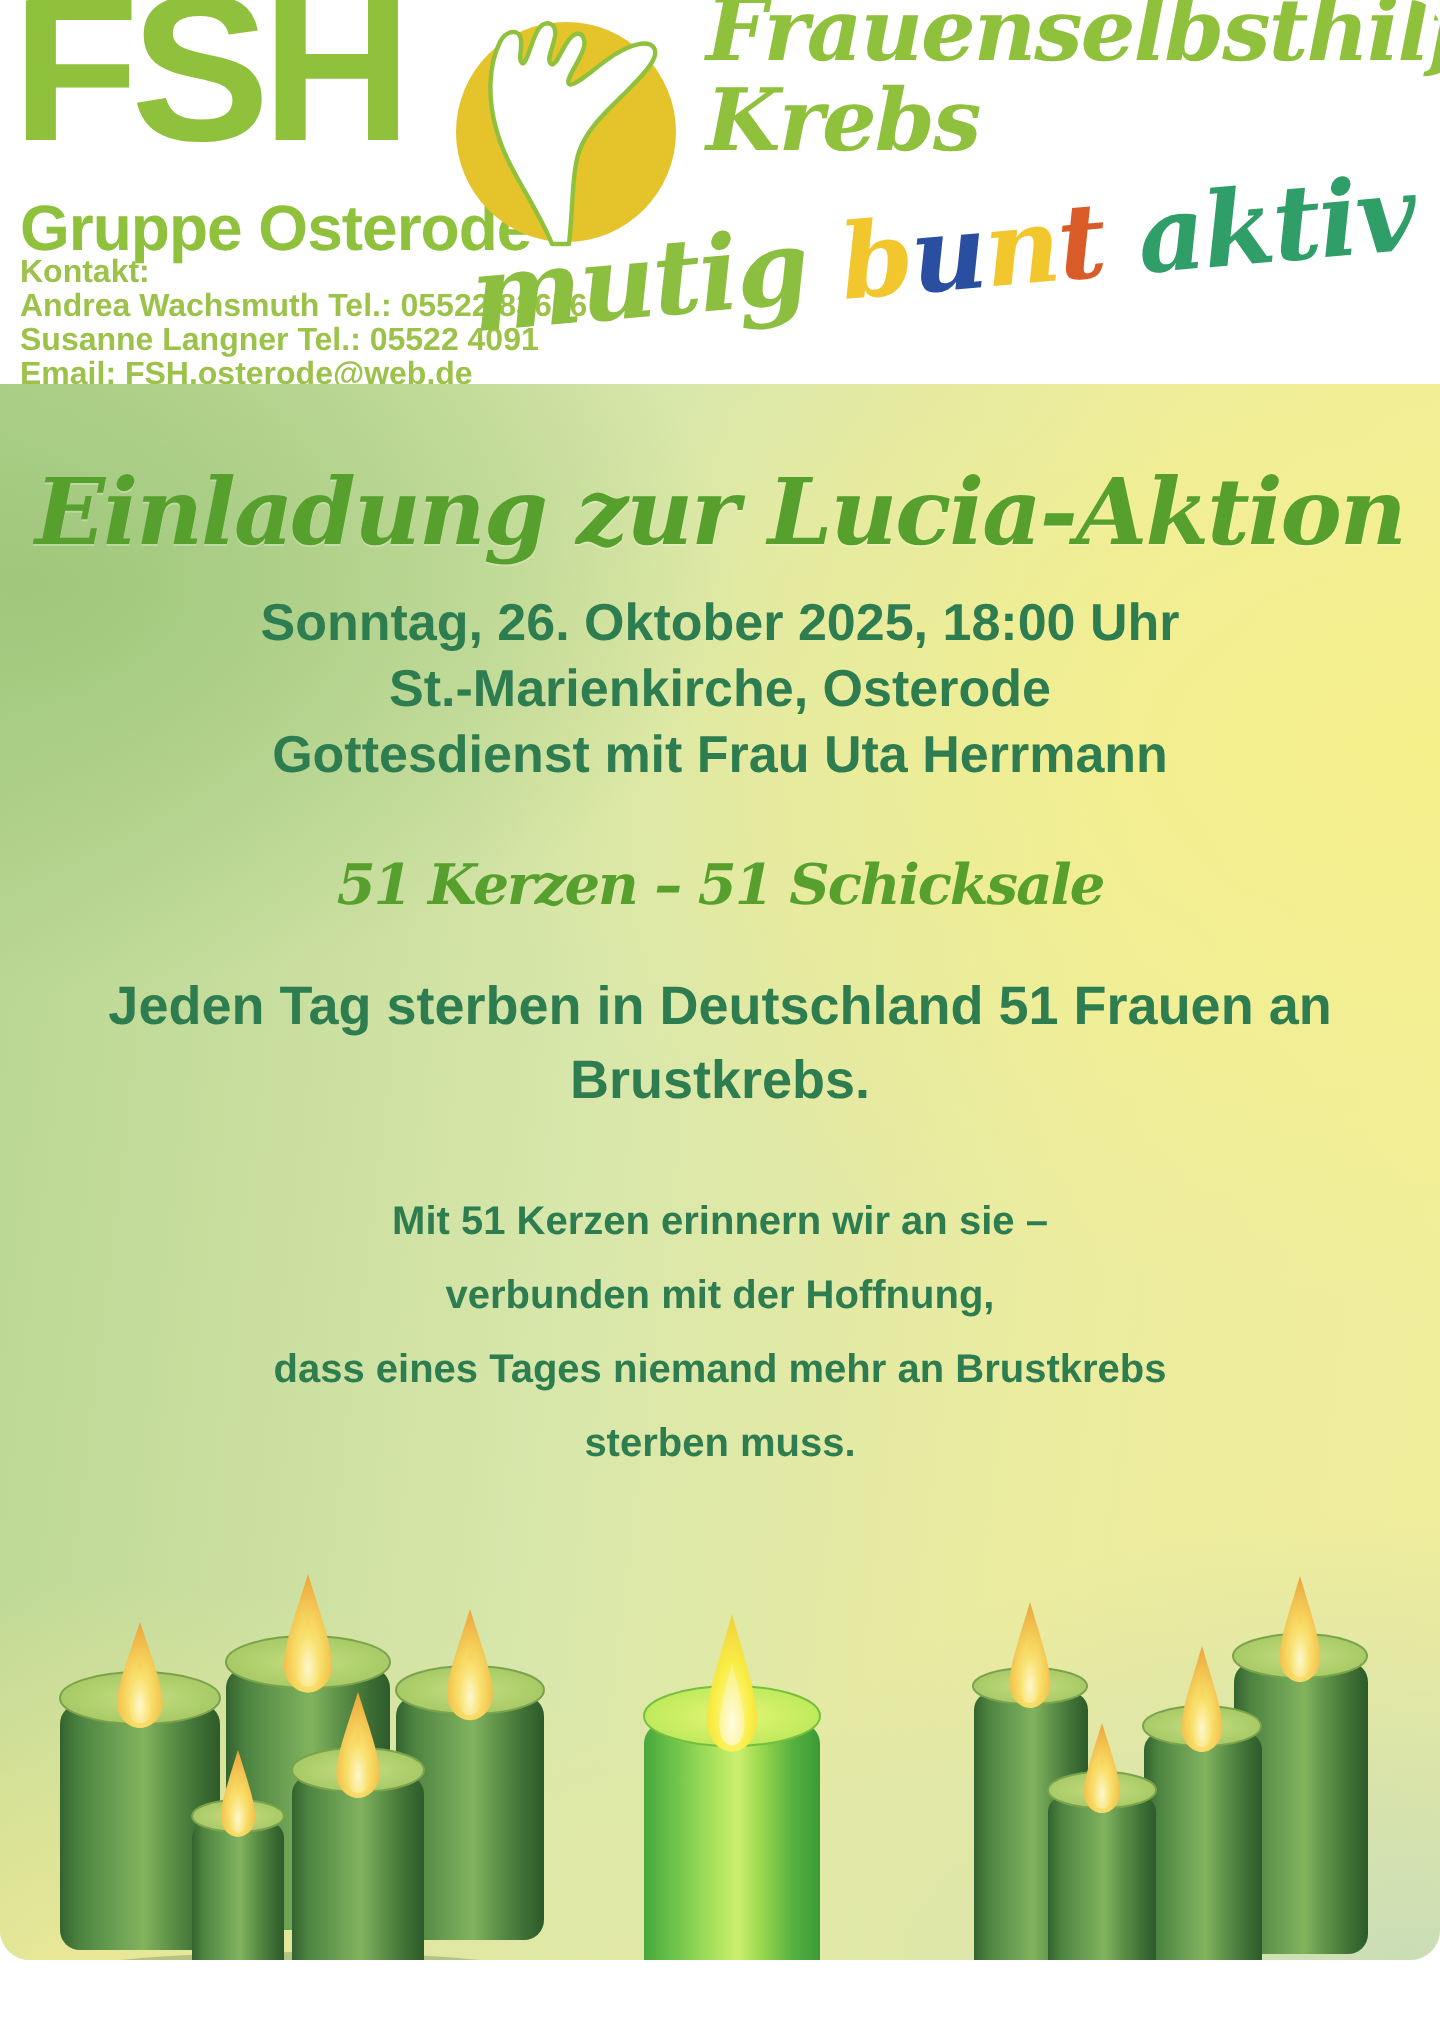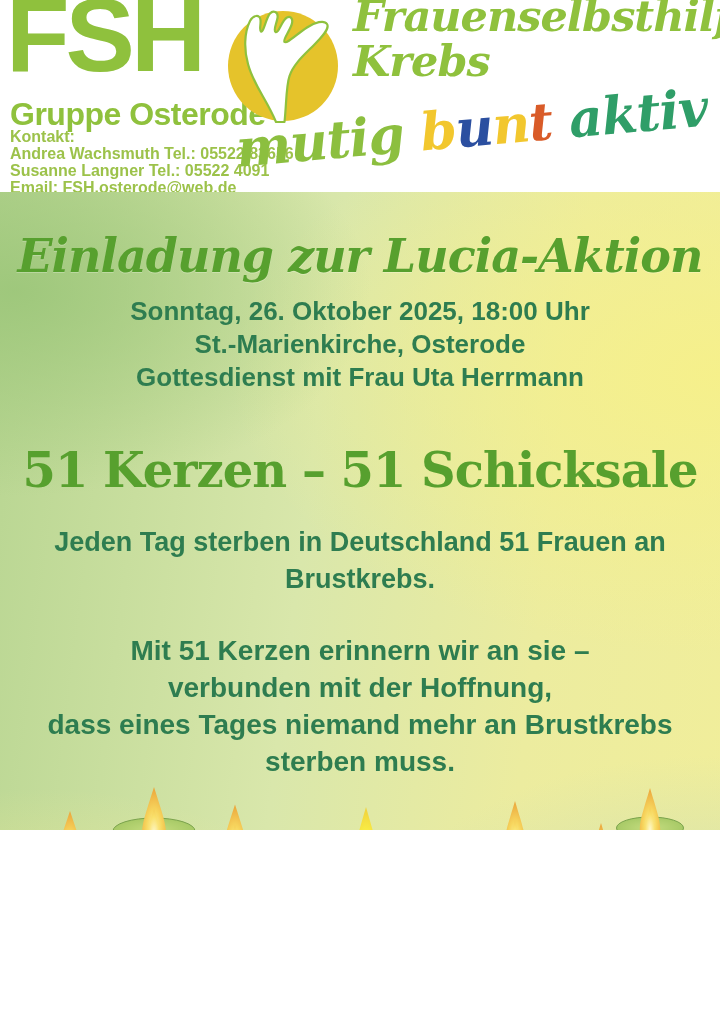--- a/index.html
+++ b/index.html
@@ -1,19 +1,19 @@
 <!DOCTYPE html>
 <html><head>
 <meta charset="utf-8">
 <style>
   * { margin:0; padding:0; box-sizing:border-box; }
   html,body { background:#ffffff; }
   .page {
-    position:relative; width:720px; height:830px; overflow:hidden;
-    background:#ffffff; font-family:"Liberation Sans", sans-serif;
+    position:relative; width:720px; height:980px; overflow:hidden;
+    background:#ffffff; font-family:"Liberation Sans", sans-serif;border-radius:15px;
   }
 
   
   .header { position:absolute; top:0; left:0; width:720px; height:192px; background:#ffffff; }
 
   .fsh-abbr {
     position:absolute; left:6px; top:-17px;
     font-family:"Liberation Sans", sans-serif; font-weight:bold;
     font-size:104px; line-height:1; letter-spacing:-4px; color:#8fc13d;
   }
@@ -63,31 +63,31 @@
     margin-top:37px;
     font-family:"DejaVu Serif", serif; font-style:italic; font-weight:bold;
     font-size:46px; color:#57a02e; letter-spacing:-1px;
     text-shadow:0 1px 0 rgba(255,255,255,0.25);
   }
   .event-block {
     margin-top:12px;
     font-weight:bold; font-size:26px; line-height:33px; color:#2e7d50;
   }
   .subtitle {
-    margin-top:48px;
-    font-family:"DejaVu Serif", serif; font-weight:bold;
-    font-size:48px; color:#57a02e; letter-spacing:-1px;
+    margin-top:32px;
+    font-family:"DejaVu Serif", serif; font-style:italic; font-weight:bold;
+    font-size:28px; color:#57a02e; letter-spacing:-1px;
   }
   .statement {
     margin-top:26px;
     font-weight:bold; font-size:27px; line-height:37px; color:#2e7d50;
   }
   .memorial {
     margin-top:34px;
-    font-weight:bold; font-size:28px; line-height:37px; color:#2e7d50;
+    font-weight:bold; font-size:20px; line-height:37px; color:#2e7d50;
   }
 
   .candles { position:absolute; left:0; bottom:0; width:720px; height:245px; }
 </style>
 </head>
 <body>
 
 <div class="page">
 
   <div class="header">

